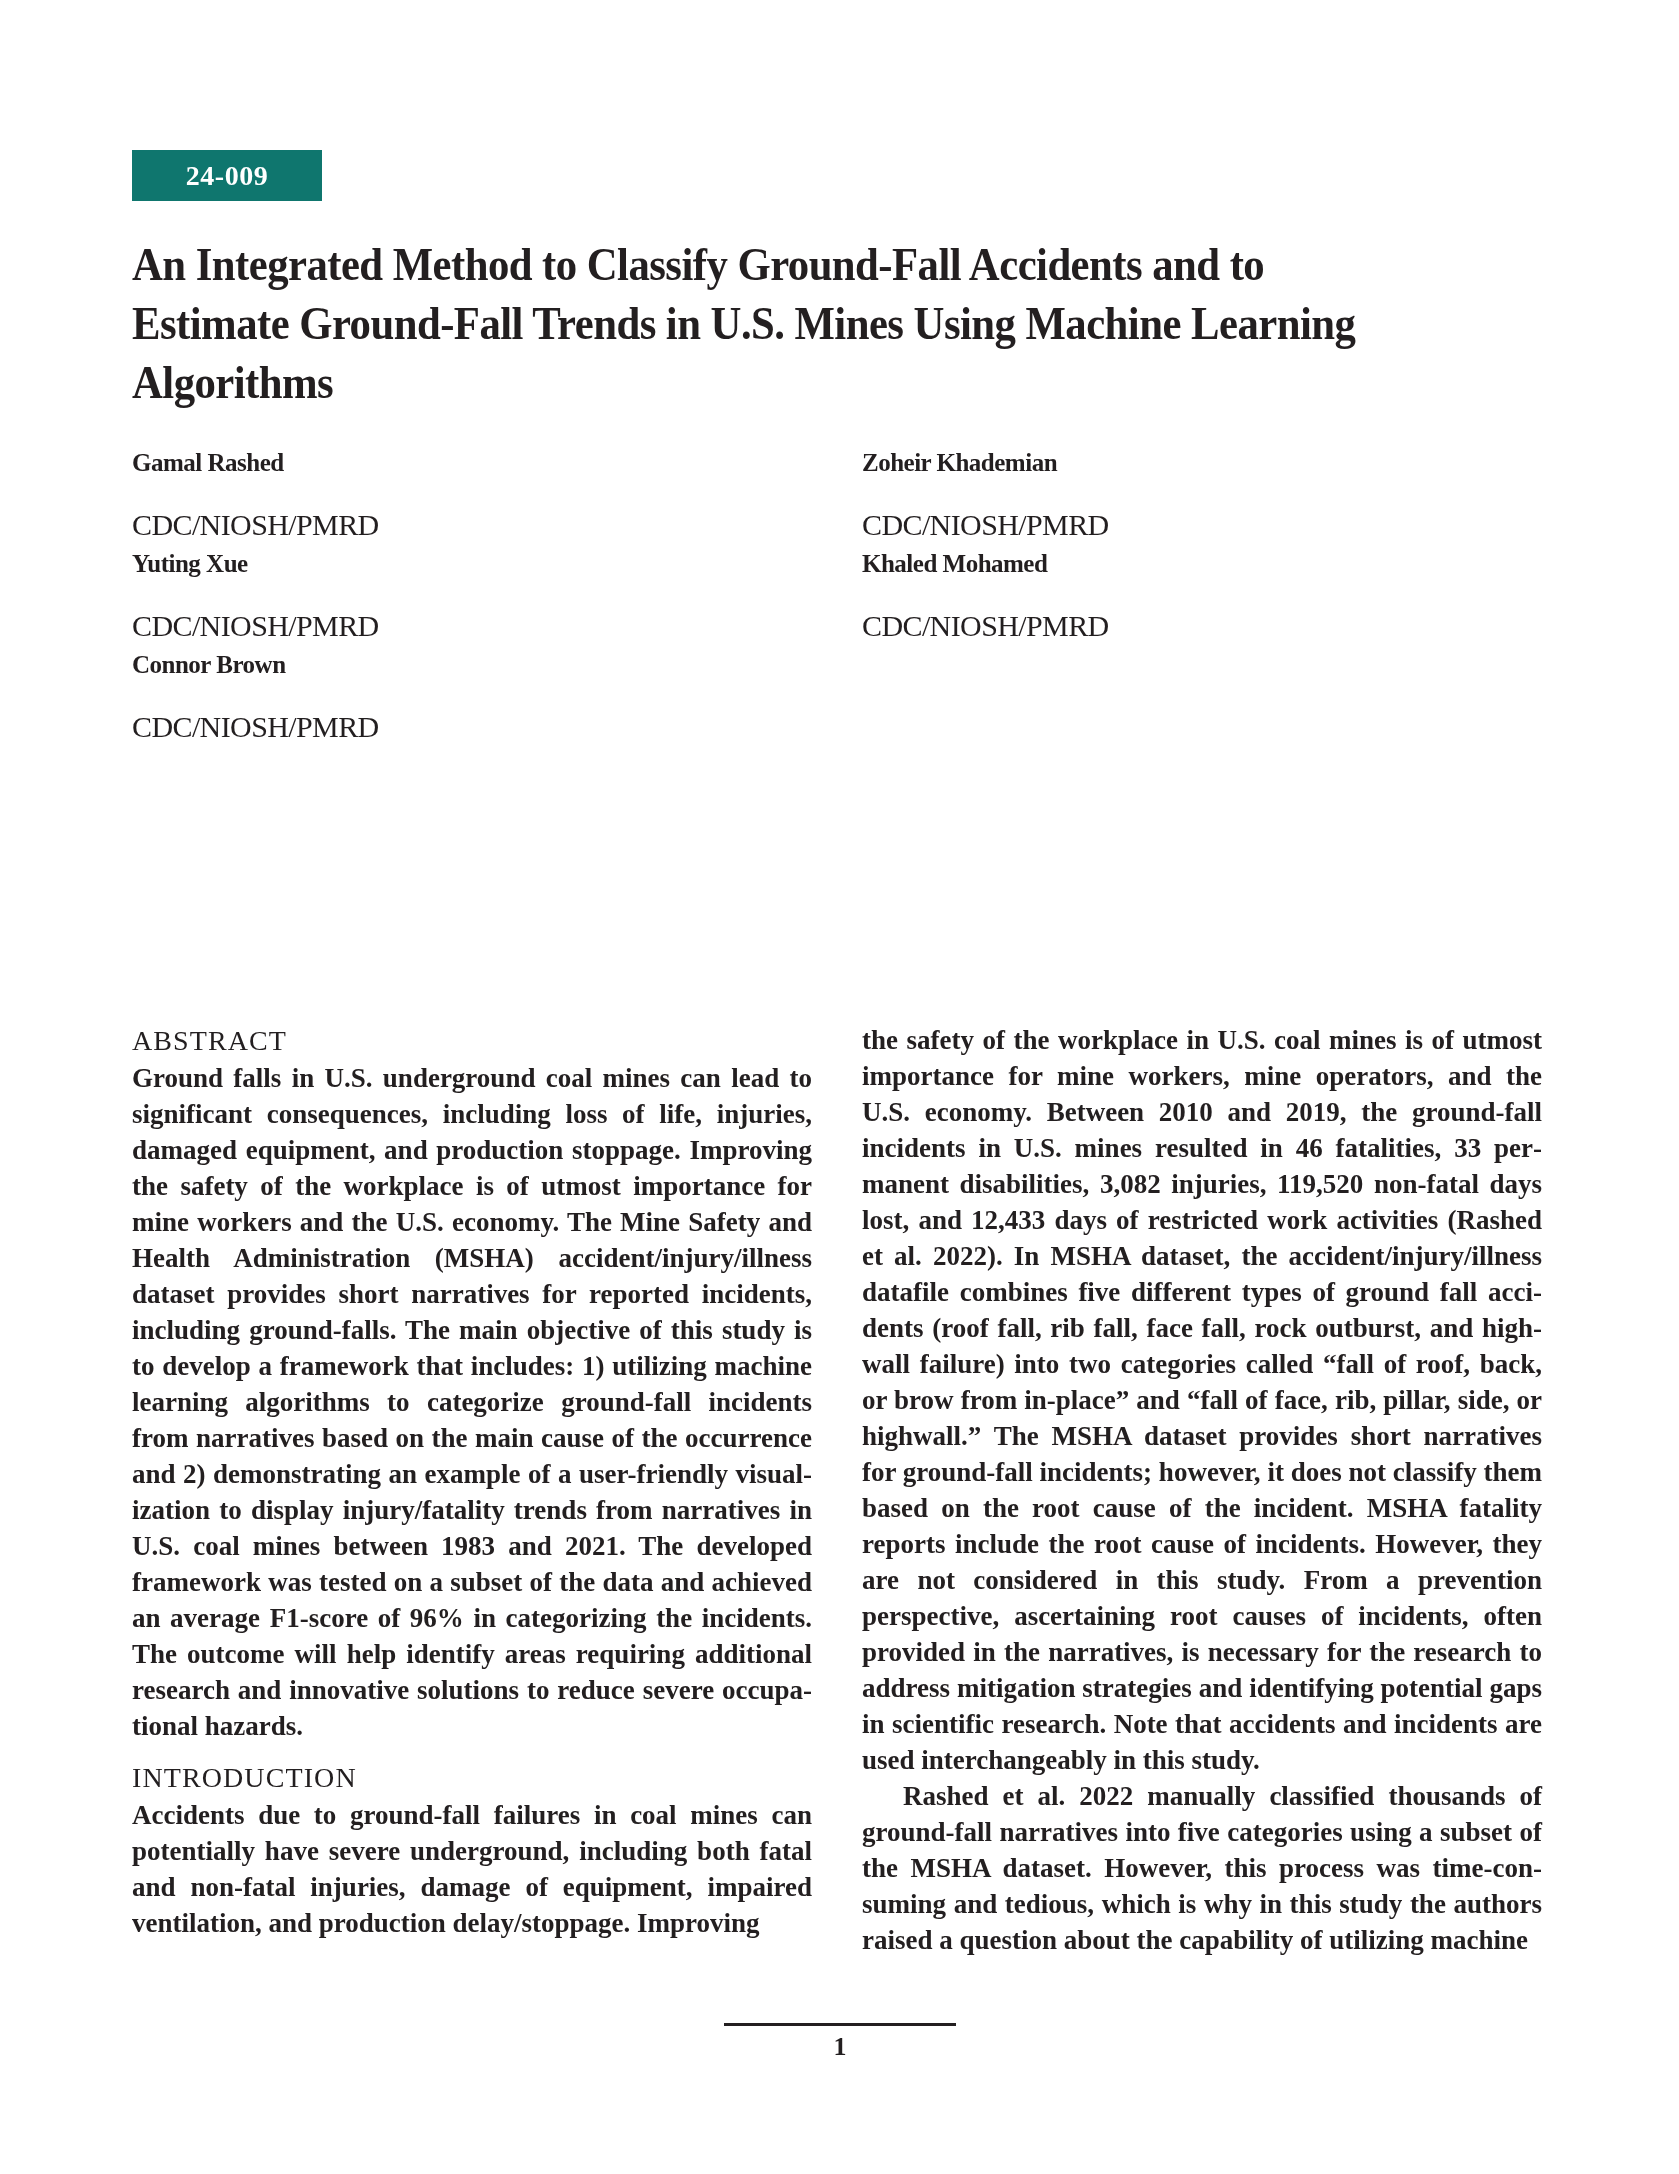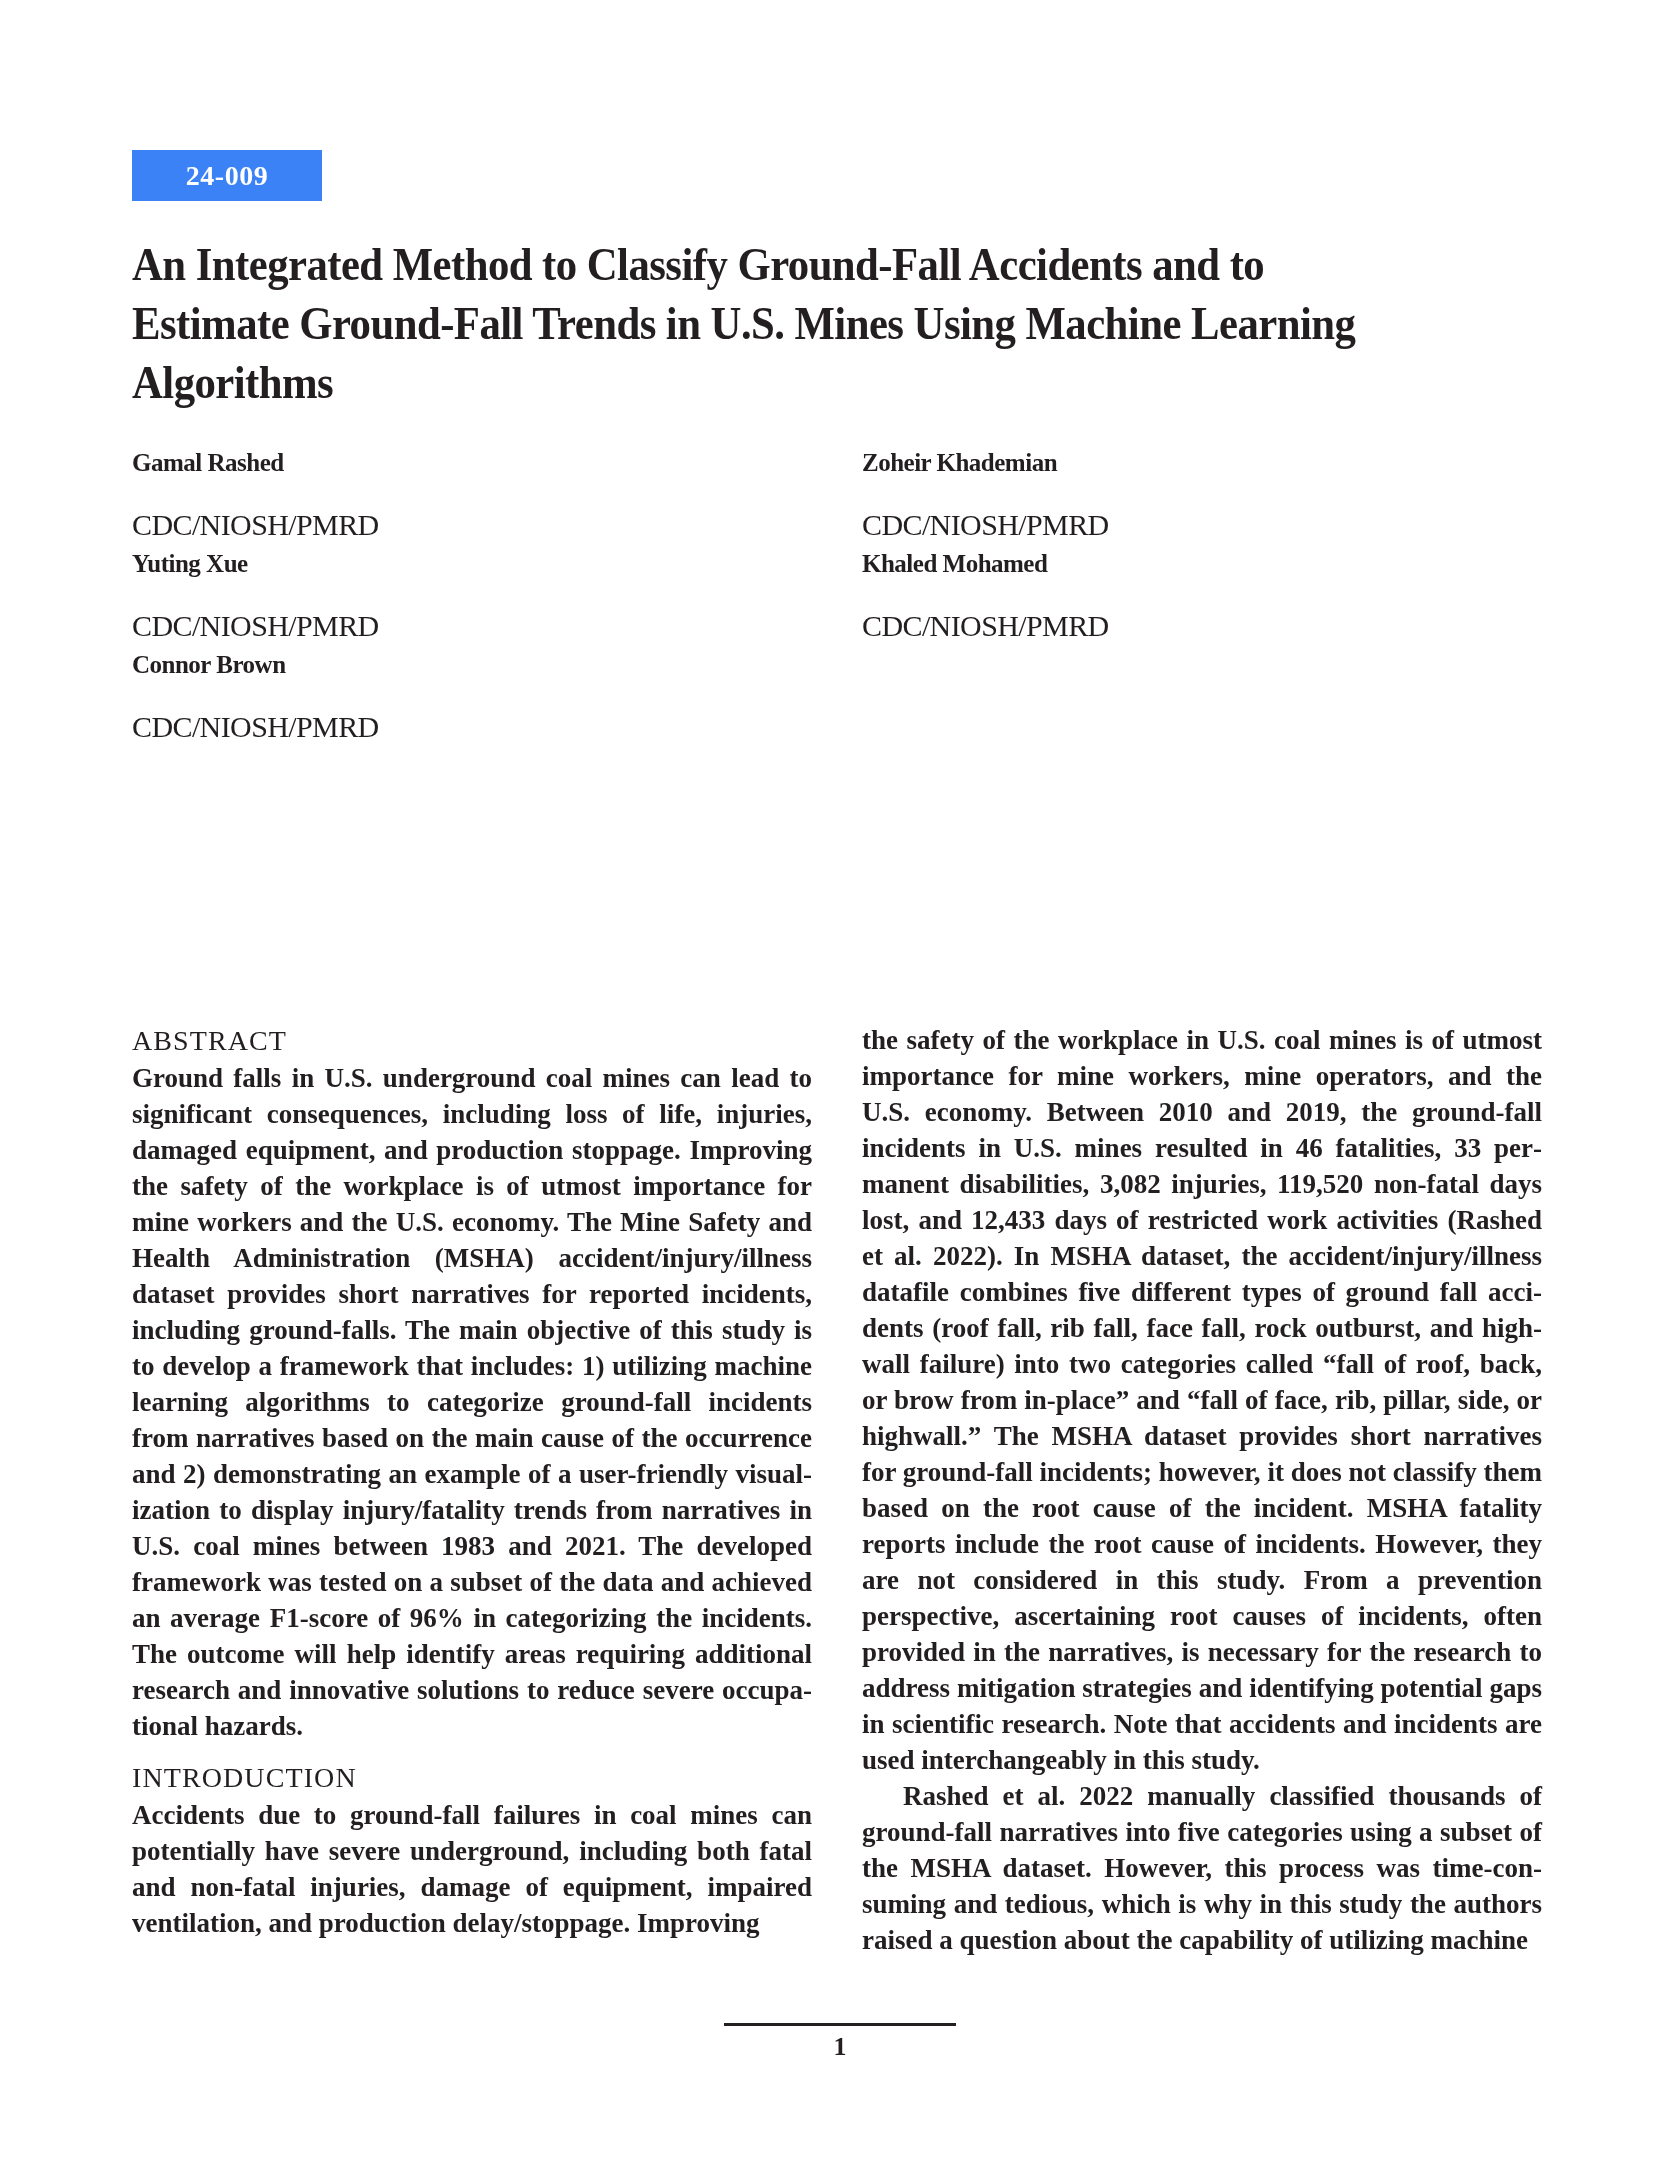--- a/index.html
+++ b/index.html
@@ -1,19 +1,19 @@
 <!DOCTYPE html>
 <html style="font-size:15px"><head>
 <meta charset="utf-8">
 <style>
   html, body { margin: 0; padding: 0; background: #ffffff; }
   body { width: 1680px; height: 2174px; position: relative; overflow: hidden;
          font-family: "Liberation Serif", "DejaVu Serif", serif; color: #231f20; }
   .badge { position: absolute; left: 132px; top: 150px; width: 190px; height: 51px;
-           background: #3b82f6; color: #ffffff; font-weight: bold; font-size: 28px;
+           background: #0f766e; color: #ffffff; font-weight: bold; font-size: 28px;
            display: flex; align-items: center; justify-content: center; letter-spacing: 0.5px; }
   .title { position: absolute; left: 132px; top: 235px; width: 1318px; margin: 0;
            font-size: 46px; line-height: 59px; font-weight: bold; letter-spacing: -0.6px;
            transform: scaleX(0.93); transform-origin: left top; }
   .authors { position: absolute; top: 444px; left: 132px; width: 1412px; }
   .author { position: absolute; width: 565px; }
   .author .name { font-weight: bold; font-size: 25px; line-height: 38px; letter-spacing: -0.5px; }
   .author .aff { font-size: 30px; line-height: 41px; letter-spacing: -0.6px; margin-top: 22px; }
   .col { position: absolute; top: 1022px; width: 680px; font-size: 27px; line-height: 36px;
          text-align: justify; hyphens: manual; }

